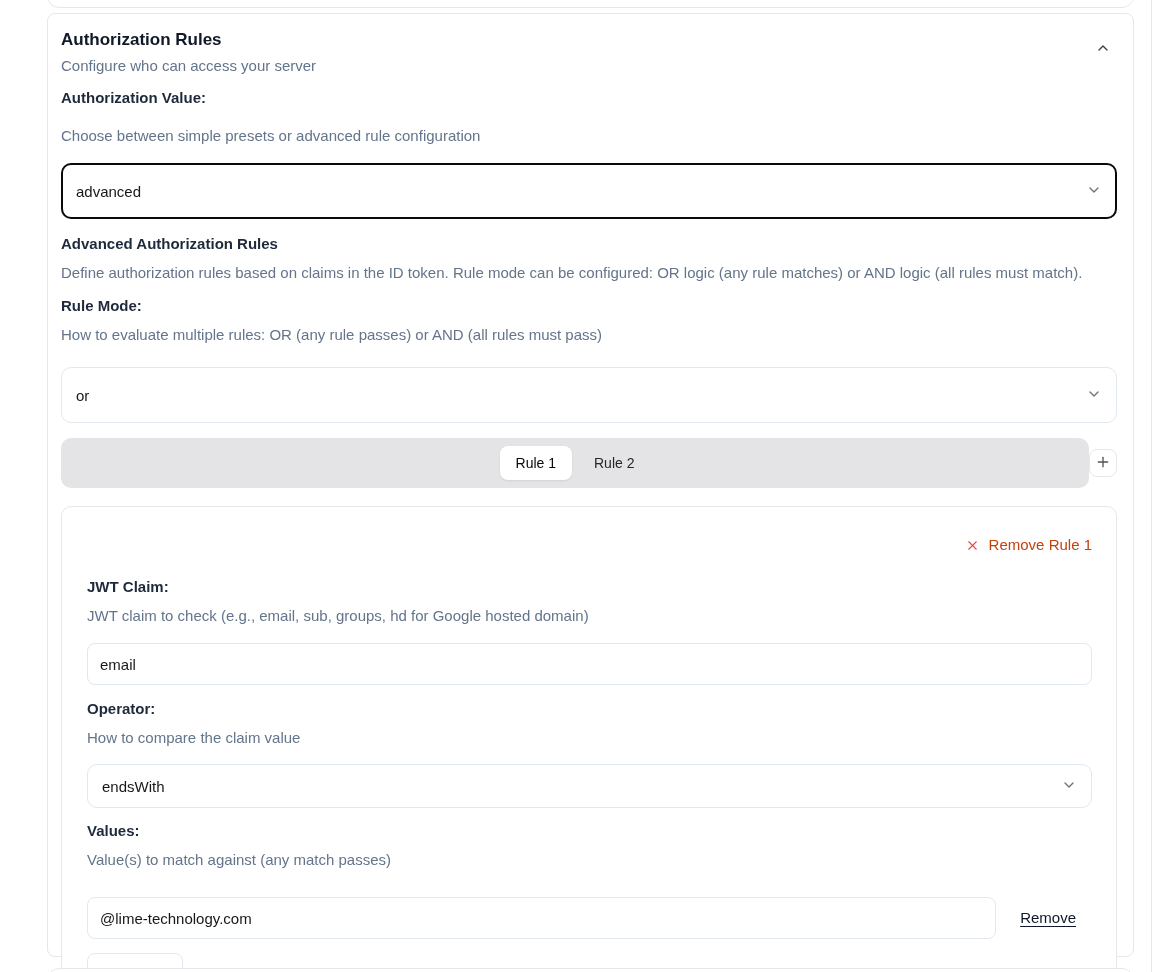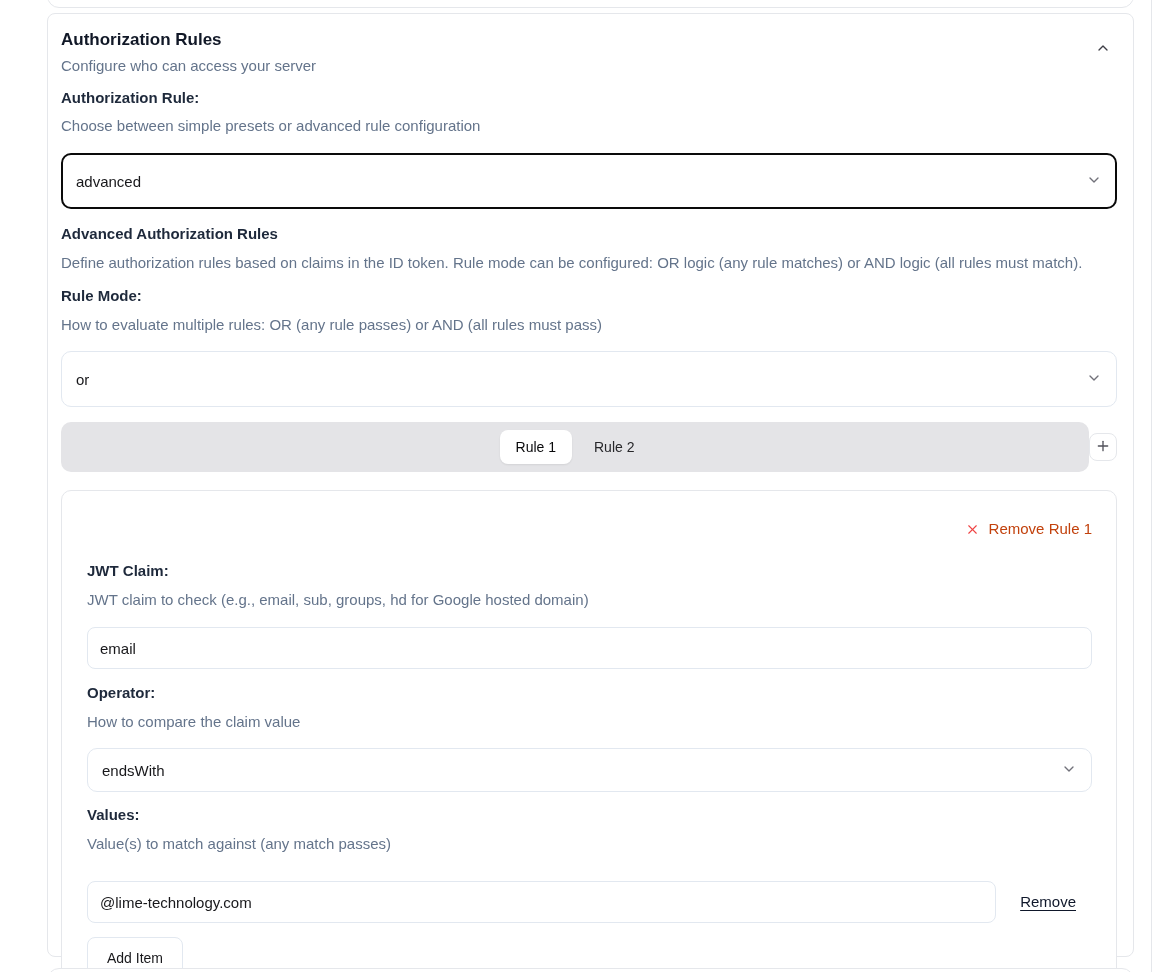--- a/index.html
+++ b/index.html
@@ -31,21 +31,21 @@
     padding: 16px 16px 0 13px;
   }
   .header-row { display: flex; justify-content: space-between; align-items: flex-start; }
   .card-title { font-size: 17px; font-weight: 700; color: #111827; line-height: 20px; }
   .card-subtitle { margin-top: 7px; color: #64748b; line-height: 18px; }
   .collapse-btn {
     background: none; border: none; padding: 4px; margin: 6px 2px 0 0;
     cursor: pointer; display: flex; align-items: center; justify-content: center;
   }
   .field-label { margin-top: 14px; font-weight: 700; color: #1e293b; line-height: 18px; }
-  .field-desc { margin-top: 10px; color: #64748b; line-height: 18px; }
+  .field-desc { margin-top: 20px; color: #64748b; line-height: 18px; }
   .select-box {
     margin-top: 18px; height: 56px; width: 100%;
     border: 1px solid #e2e8f0; border-radius: 10px; background: #fff;
     display: flex; align-items: center; justify-content: space-between;
     padding: 0 14px; cursor: pointer; color: #18181b;
   }
   .select-box.focused { border: 2px solid #0a0a0a; padding: 0 13px; }
   .chev { flex: none; }
   .section-heading { margin-top: 16px; font-weight: 700; color: #1e293b; line-height: 18px; }
   .section-desc { margin-top: 11px; color: #64748b; line-height: 18px; }
@@ -112,39 +112,39 @@
     </div>
     <button class="collapse-btn">
       <span>
         <svg width="16" height="16" viewBox="0 0 24 24" fill="none" stroke="#3f3f46" stroke-width="2" stroke-linecap="round" stroke-linejoin="round">
             <polyline points="6 15 12 9 18 15"></polyline>
           </svg>
       </span>
     </button>
   </div>
 
-  <div class="field-label">Authorization Rule:</div>
+  <div class="field-label">Authorization Value:</div>
   <div class="field-desc">Choose between simple presets or advanced rule configuration</div>
 
   <div class="select-box focused" role="combobox">
     <span>advanced</span>
     <span class="chev">
       <svg width="16" height="16" viewBox="0 0 24 24" fill="none" stroke="#71717a" stroke-width="2" stroke-linecap="round" stroke-linejoin="round">
           <polyline points="6 9 12 15 18 9"></polyline>
         </svg>
     </span>
   </div>
 
   <div class="section-heading">Advanced Authorization Rules</div>
   <div class="section-desc">Define authorization rules based on claims in the ID token. Rule mode can be configured: OR logic (any rule matches) or AND logic (all rules must match).</div>
 
   <div class="field-label" style="margin-top:15px;">Rule Mode:</div>
   <div class="field-desc" style="margin-top:11px;">How to evaluate multiple rules: OR (any rule passes) or AND (all rules must pass)</div>
 
-  <div class="select-box" style="margin-top:17px;" role="combobox">
+  <div class="select-box" style="margin-top:23px;" role="combobox">
     <span>or</span>
     <span class="chev">
       <svg width="16" height="16" viewBox="0 0 24 24" fill="none" stroke="#71717a" stroke-width="2" stroke-linecap="round" stroke-linejoin="round">
           <polyline points="6 9 12 15 18 9"></polyline>
         </svg>
     </span>
   </div>
 
   <div class="tabs-row">
     <div class="tab-bar" role="tablist">

